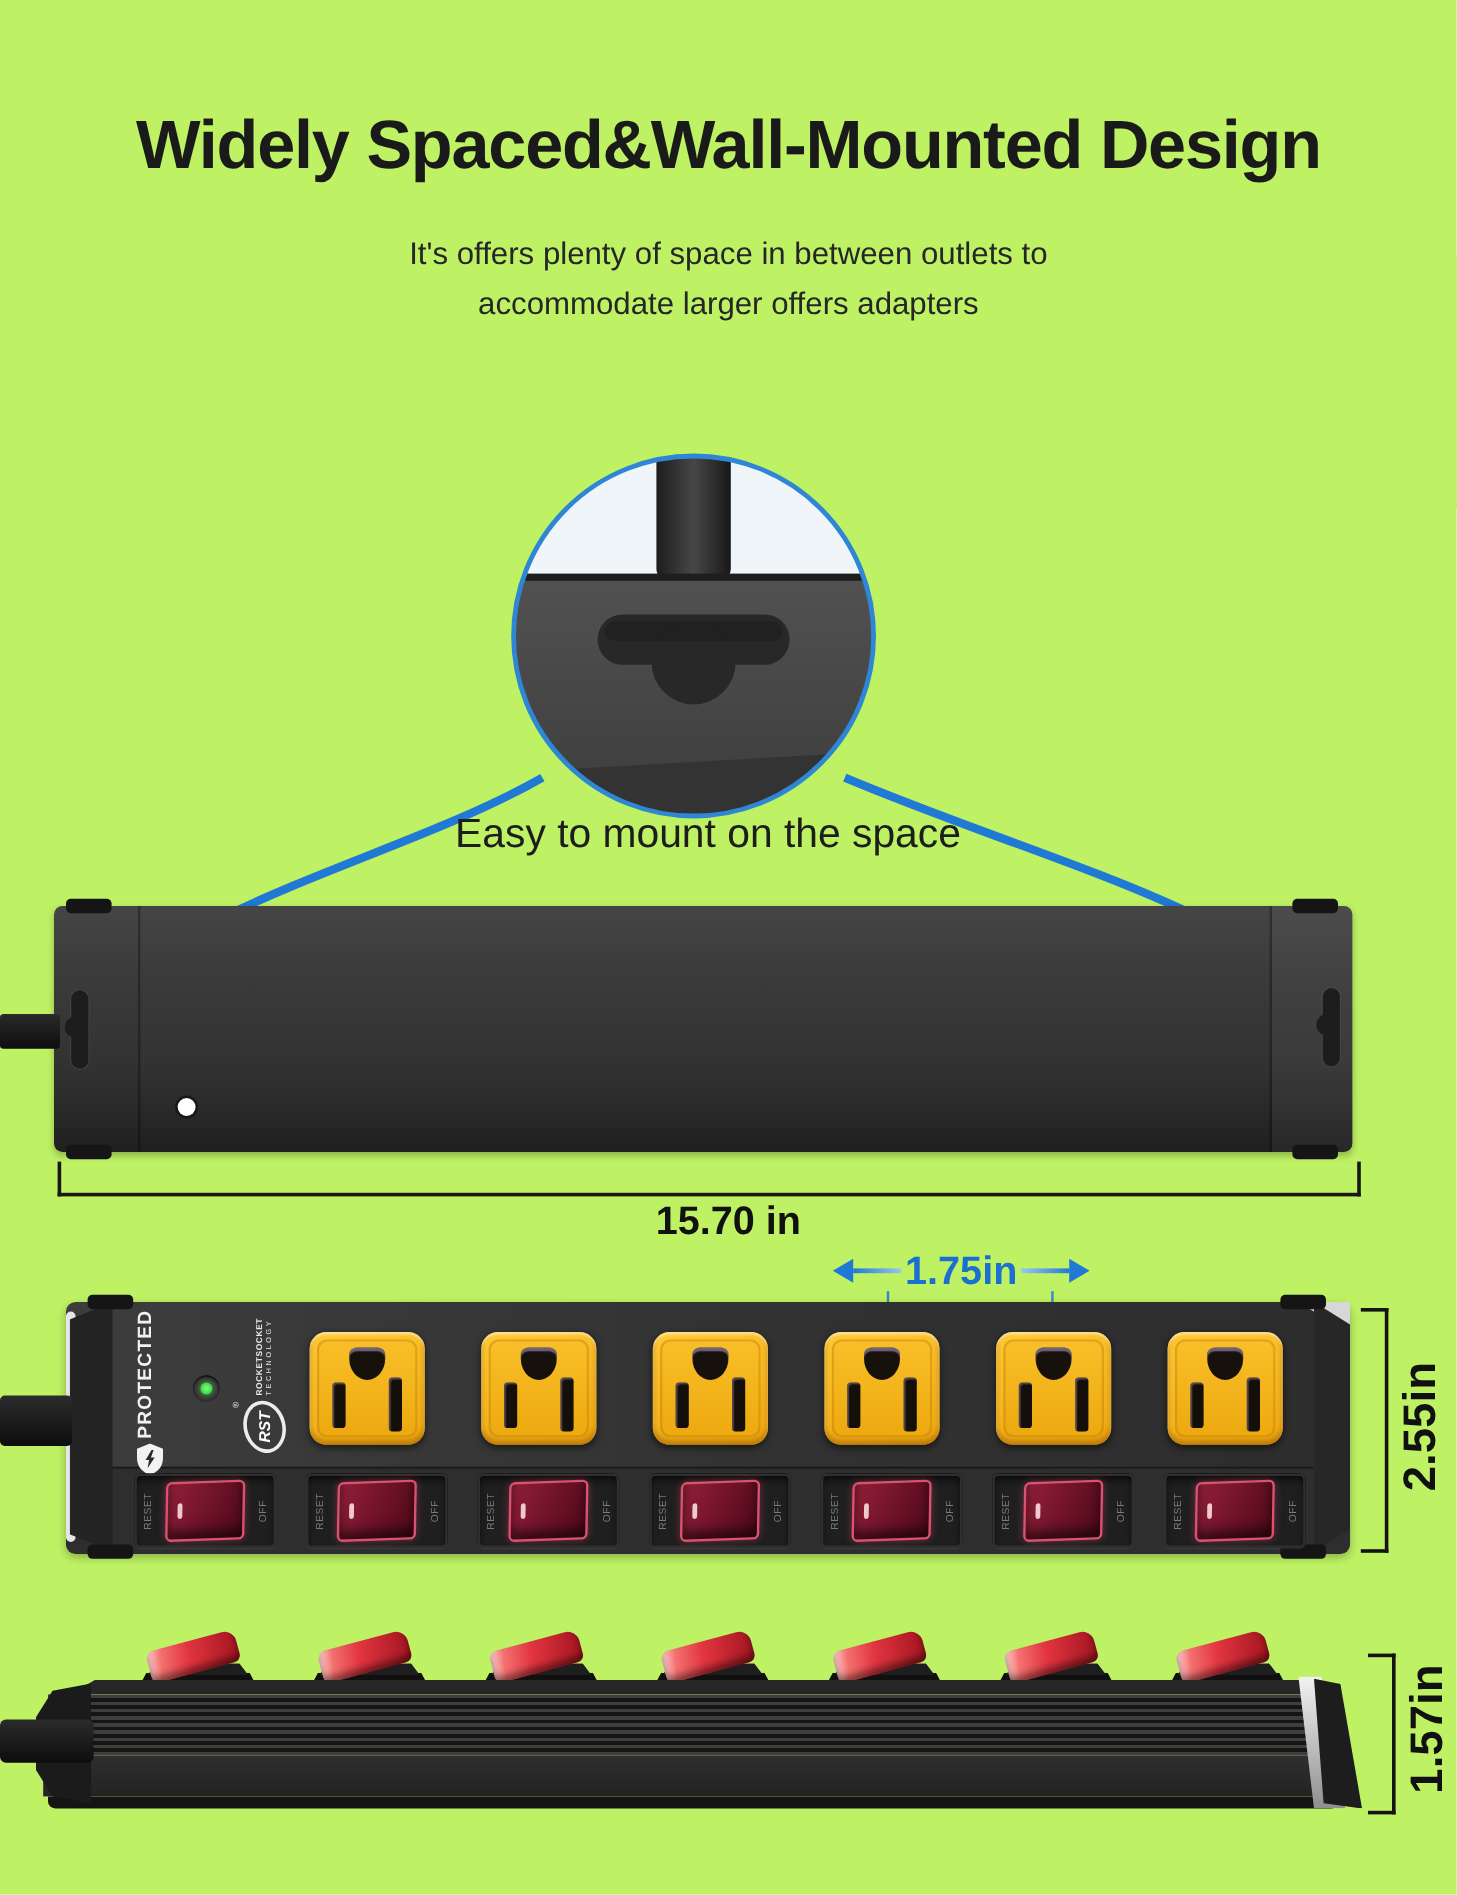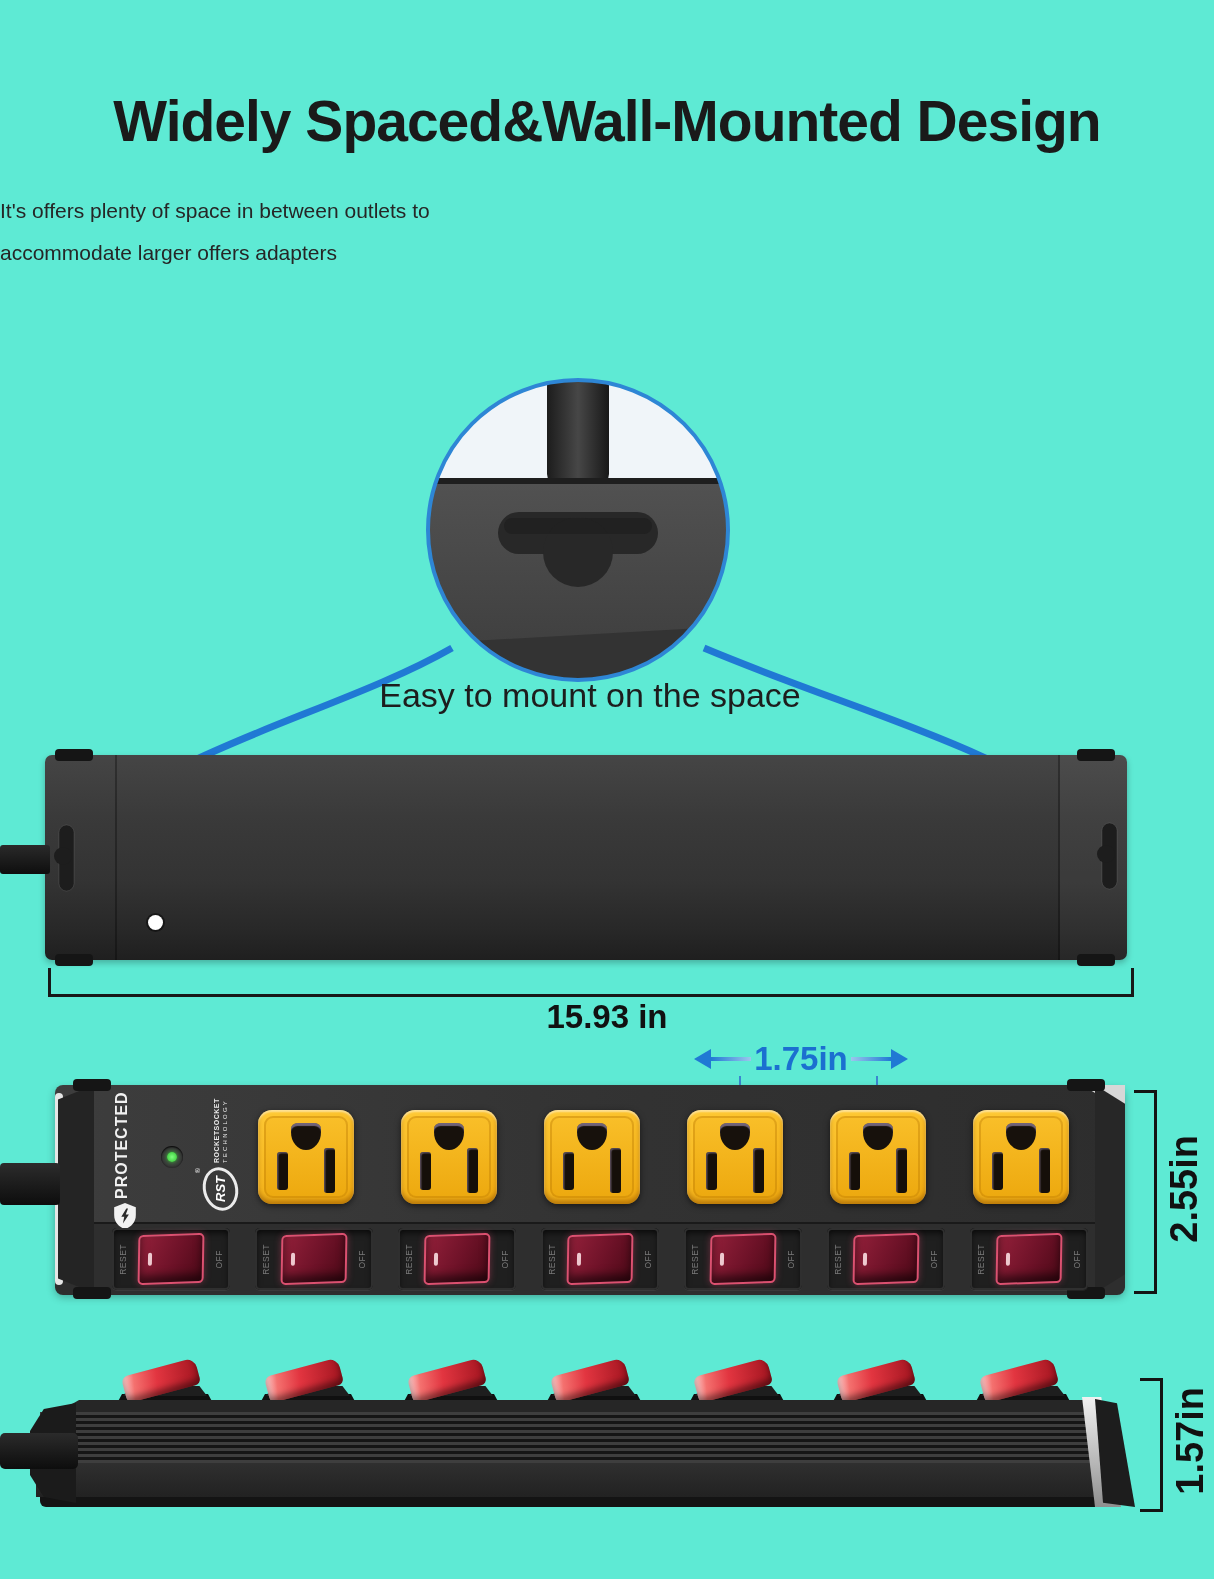--- a/index.html
+++ b/index.html
@@ -1,23 +1,23 @@
 <!DOCTYPE html>
 <html><head>
 <meta charset="utf-8">
 <style>
   html,body{margin:0;padding:0;background:#fff;}
-  .canvas{position:relative;width:1214px;height:1579px;background:#5eead4;overflow:hidden;
+  .canvas{position:relative;width:1214px;height:1579px;background:#bef264;overflow:hidden;
           font-family:"Liberation Sans",sans-serif;color:#1c1c1c;}
 
   
   .title{position:absolute;top:88px;left:0;width:100%;text-align:center;
          font-size:57px;font-weight:800;letter-spacing:-1px;color:#1a1a1a;}
-  .subtitle{position:absolute;top:190px;left:0;width:100%;
-            font-size:21px;line-height:42px;color:#262626;}
+  .subtitle{position:absolute;top:190px;left:0;width:100%;text-align:center;
+            font-size:26px;line-height:42px;color:#262626;}
 
   
   .magnifier{position:absolute;left:420px;top:372px;}
   .arrows{position:absolute;left:0;top:560px;pointer-events:none;}
   .easy-label{position:absolute;top:676px;left:0;width:1180px;text-align:center;
               font-size:34px;color:#1d1d1d;}
 
   
   .back-view{position:absolute;left:45px;top:755px;width:1082px;height:205px;border-radius:7px;
              background:linear-gradient(180deg,#454545 0%,#3a3a3a 30%,#333 62%,#282828 85%,#1f1f1f 100%);
@@ -211,21 +211,21 @@
     </svg>
     <svg class="kh" style="left:1051px;top:66px;" width="26" height="70" viewBox="0 0 26 70">
       <rect x="6" y="2" width="15" height="66" rx="7.5" fill="#1d1d1d" stroke="rgba(255,255,255,.10)"></rect>
       <circle cx="10" cy="33" r="9" fill="#1d1d1d"></circle>
     </svg>
     <div class="screw-hole"></div>
     <div class="cord-back"></div>
   </div>
 
   <div class="dim-w"></div>
-  <div class="dim-w-label">15.93 in</div>
+  <div class="dim-w-label">15.70 in</div>
 
   <div class="spacing">
     <div class="tri l"></div>
     <div class="sp-line"></div>
     <div class="sp-label">1.75in</div>
     <div class="sp-line rr"></div>
     <div class="tri r"></div>
   </div>
   <div class="drop-line a"></div>
   <div class="drop-line b"></div>

